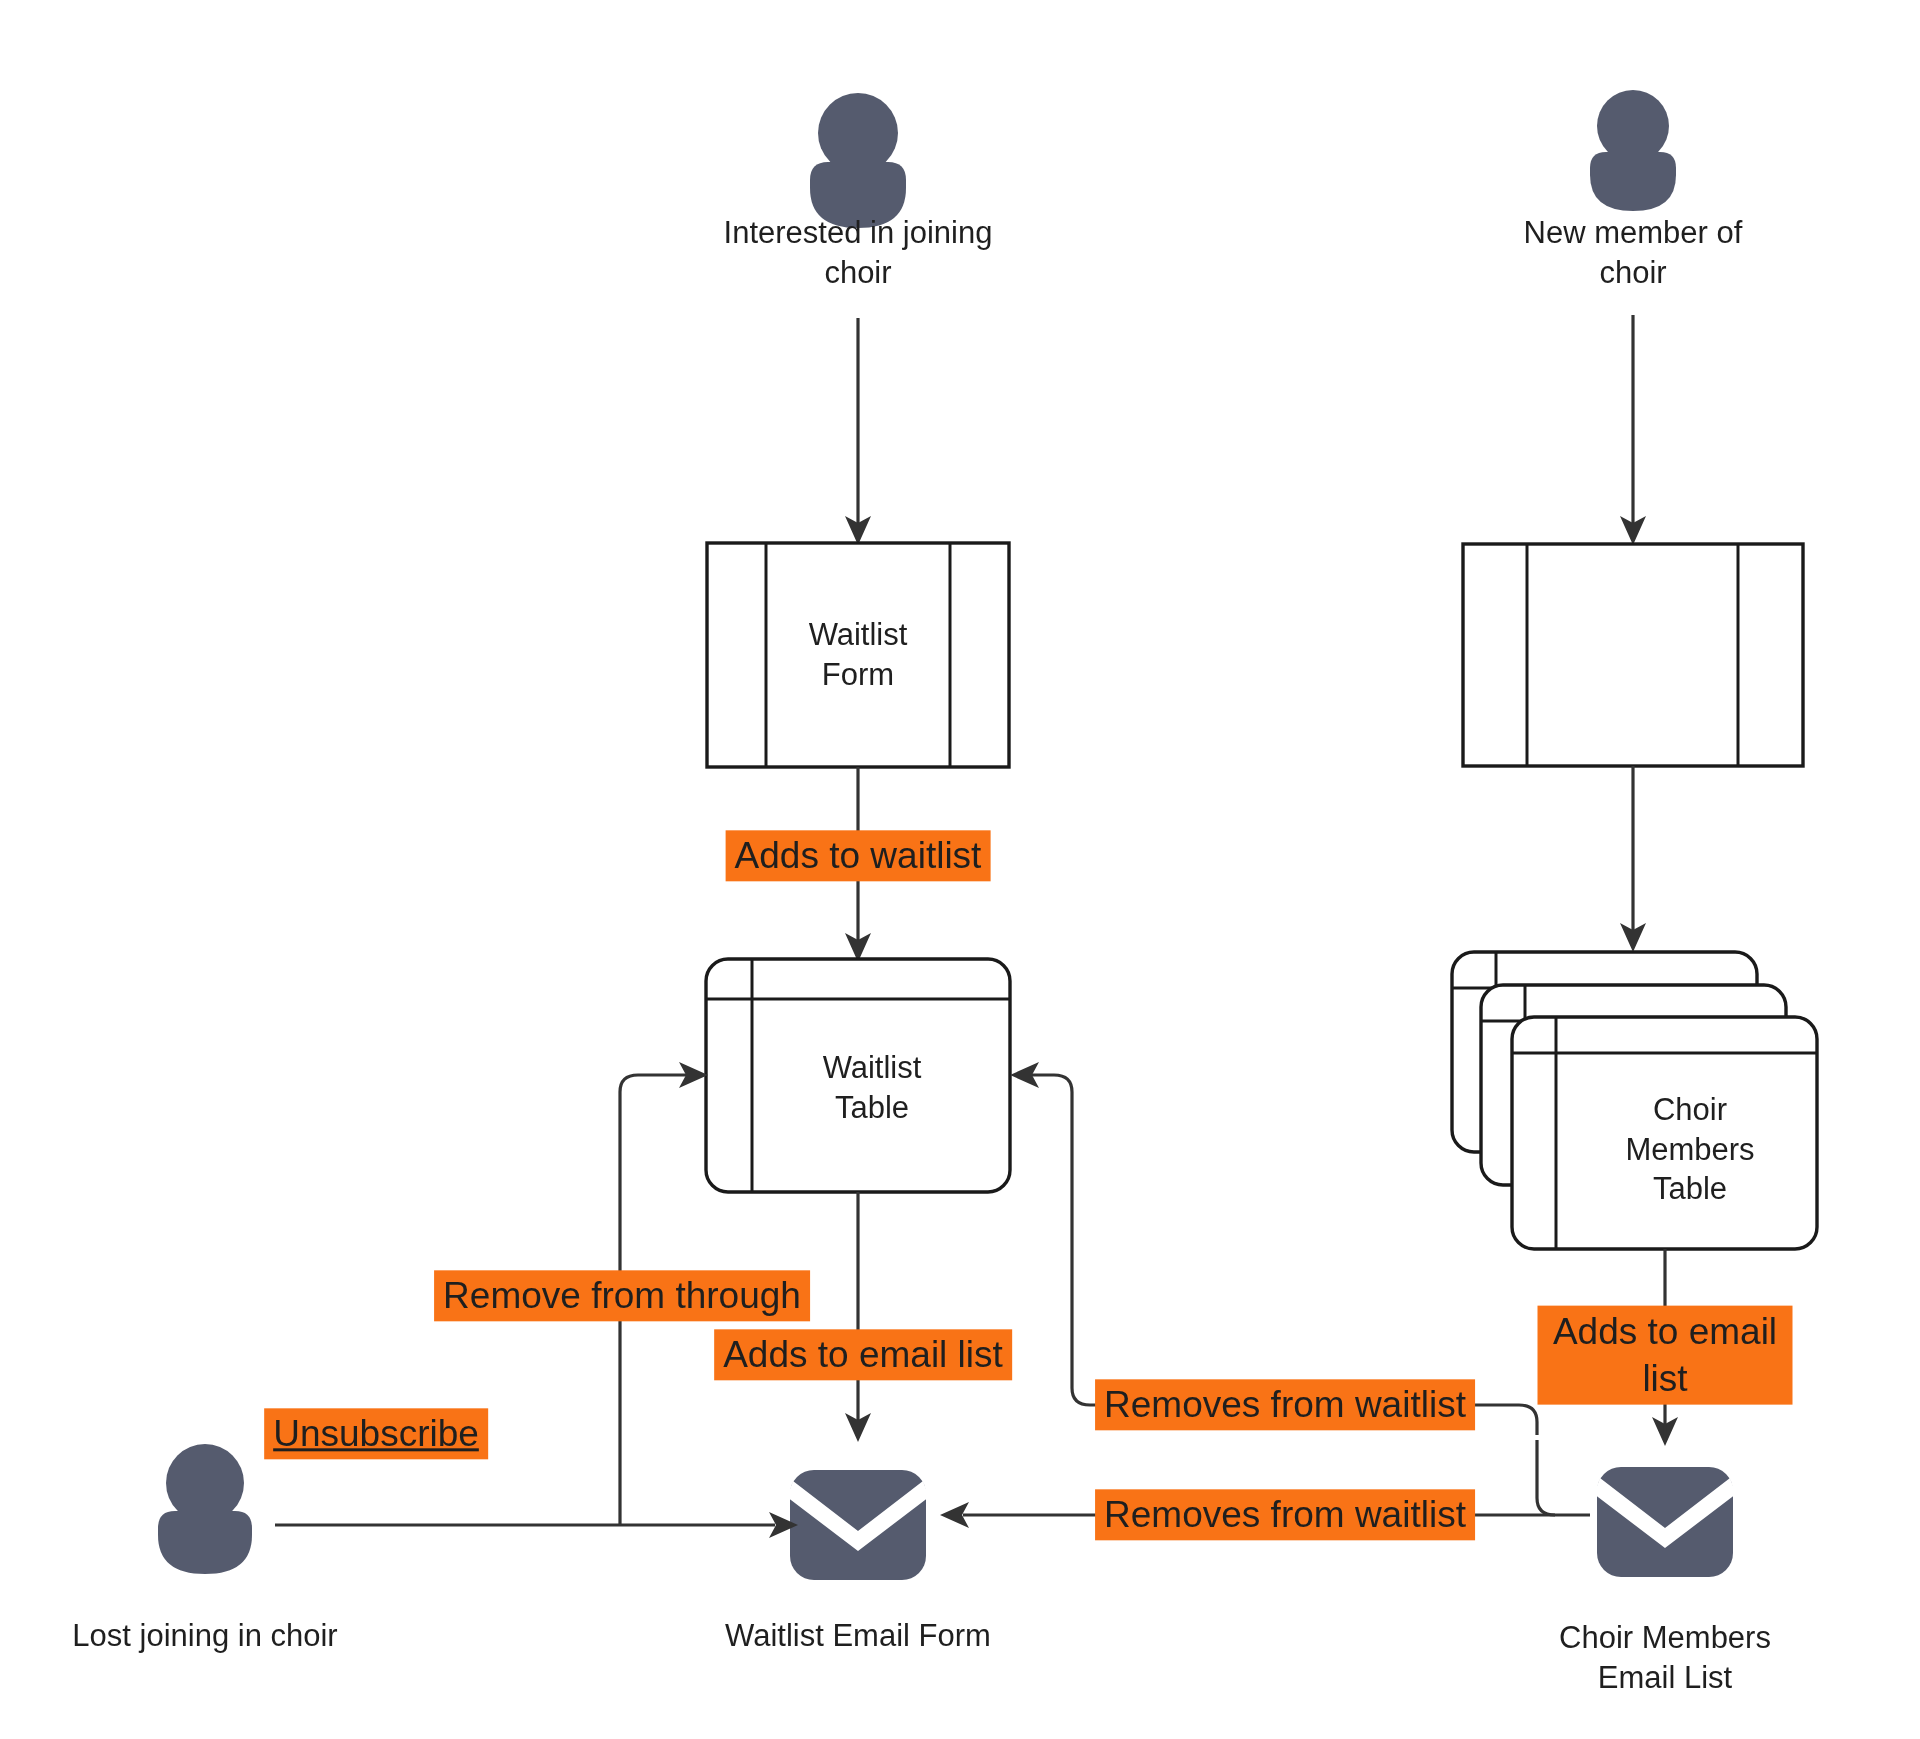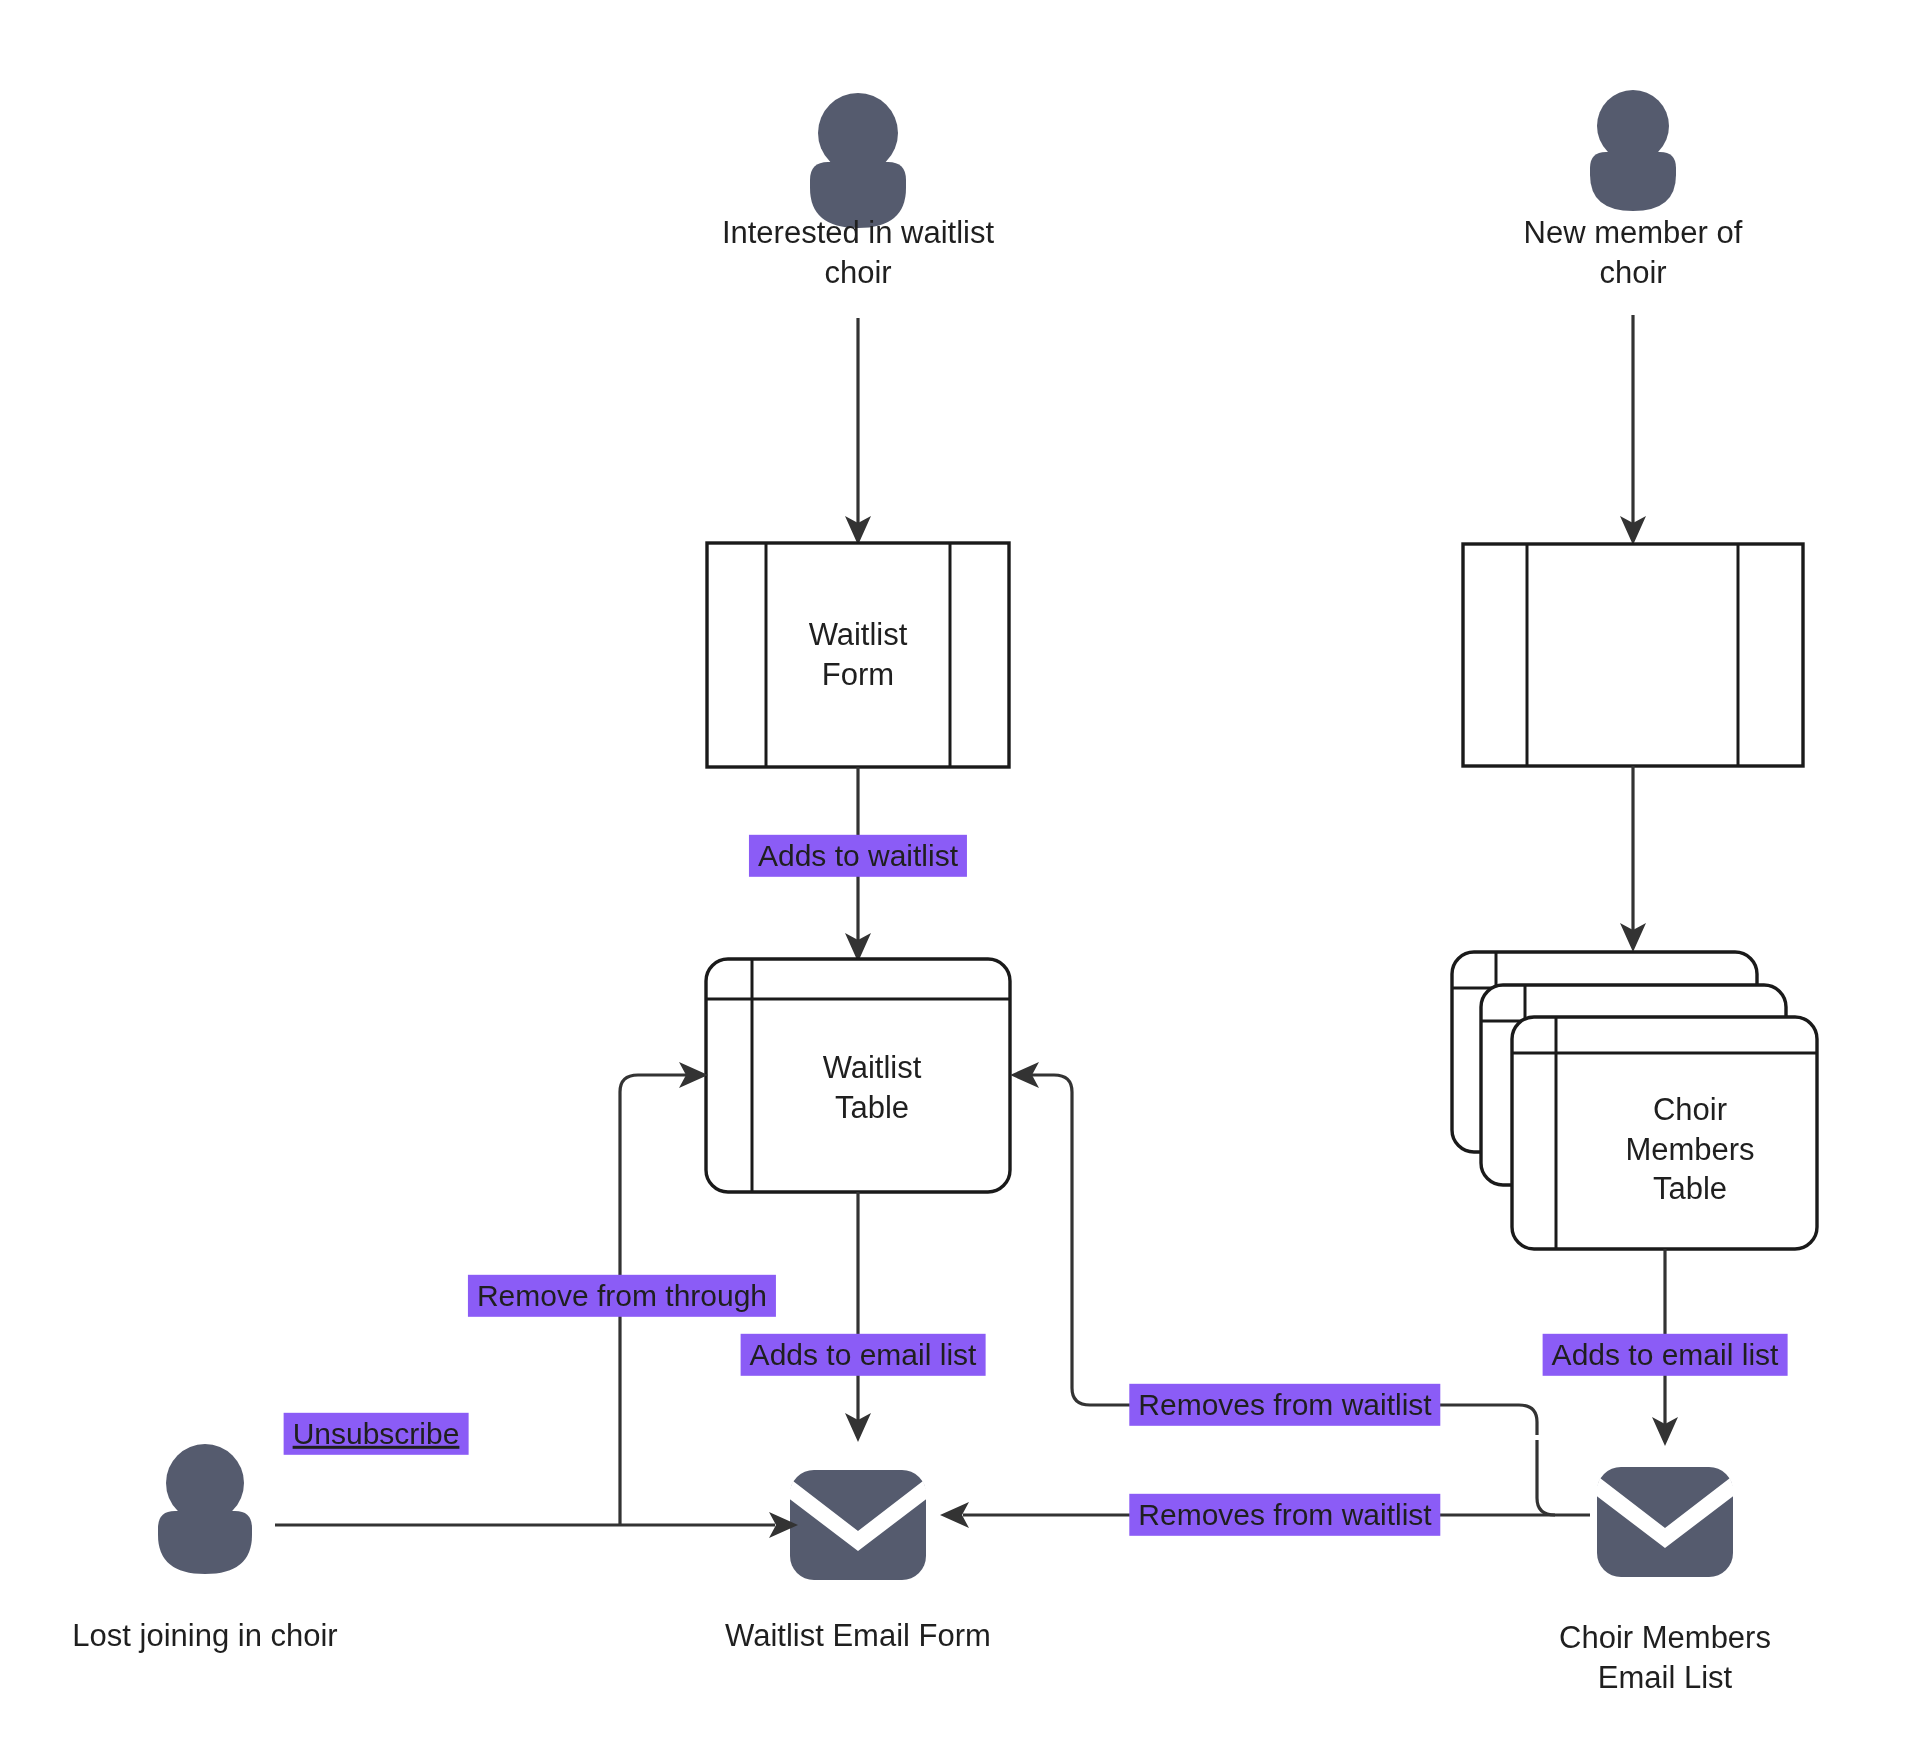--- a/index.html
+++ b/index.html
@@ -64,22 +64,22 @@
     transform: translate(-50%, -50%);
     pointer-events: none;
   }
   .lbl-node {
     font-size: 31px;
   }
   .lbl-actor {
     font-size: 31px;
   }
   .lbl-edge {
-    font-size: 30px;
-    background: #8b5cf6;
+    font-size: 37px;
+    background: #f97316;
     padding: 2px 9px;
   }
   .lbl-mail {
     font-size: 31px;
   }
 </style>
 </head>
 <body>
 
 <div id="stage">
@@ -191,21 +191,21 @@
     </g>
 
     <g>
       <path class="edge-line" d="M1590 1515 L1555 1515 Q1537 1515 1537 1498 L1537 1440"></path>
       <path class="edge-line" d="M1555 1515 L963 1515"></path>
       <path class="arrow-head" d="M940 1515 L969 1502 L962 1515 L969 1528 Z"></path>
     </g>
 
   </svg>
 
-  <div class="lbl lbl-actor" style="left:858px; top:253px;">Interested in waitlist
+  <div class="lbl lbl-actor" style="left:858px; top:253px;">Interested in joining
 choir</div>
 
   <div class="lbl lbl-actor" style="left:1633px; top:253px;">New member of
 choir</div>
 
   <div class="lbl lbl-node" style="left:858px; top:655px;">Waitlist
 Form</div>
 
 
   <div class="lbl lbl-edge" style="left:858px; top:856px;">Adds to waitlist</div>

